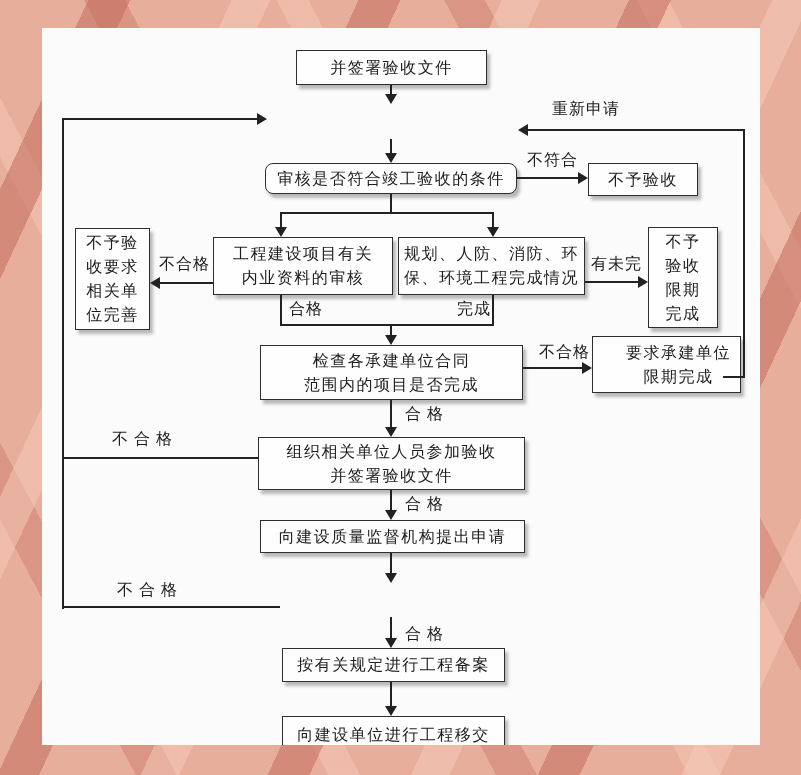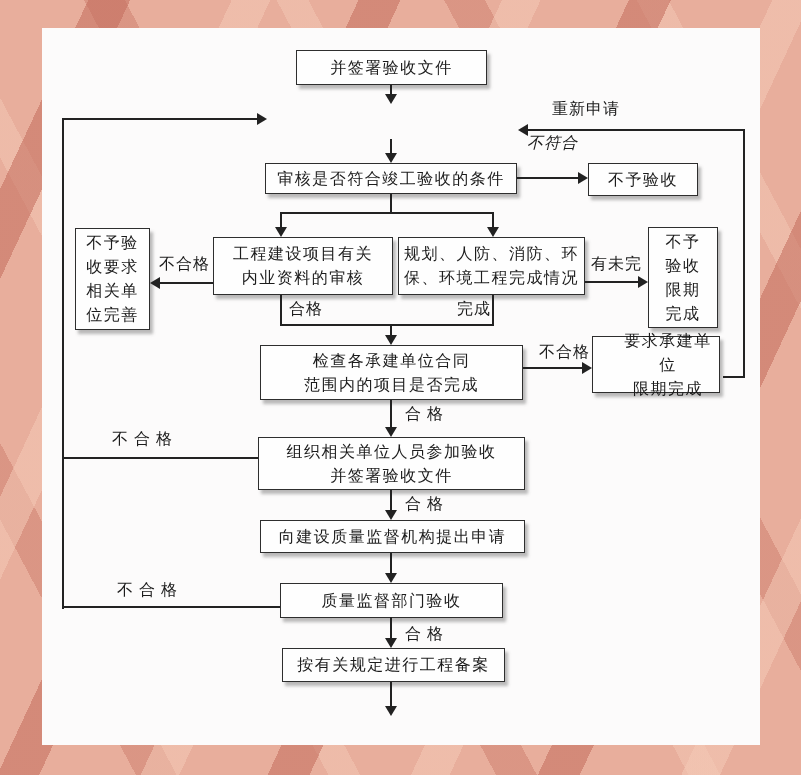--- a/index.html
+++ b/index.html
@@ -41,43 +41,43 @@
   .arr.down{border-left:6px solid transparent;border-right:6px solid transparent;border-top:10px solid #222;}
   .arr.right{border-top:6px solid transparent;border-bottom:6px solid transparent;border-left:10px solid #222;}
   .arr.left{border-top:6px solid transparent;border-bottom:6px solid transparent;border-right:10px solid #222;}
 </style>
 </head>
 <body>
 
 <div class="panel">
 
   <div class="node" style="left:254px;top:22px;width:191px;height:35px;">并签署验收文件</div>
-  <div class="node" style="left:223px;top:135px;width:252px;height:31px;">审核是否符合竣工验收的条件</div>
+  <div class="node" style="left:223px;top:135px;width:252px;height:31px;border-radius:8px;">审核是否符合竣工验收的条件</div>
   <div class="node" style="left:546px;top:135px;width:110px;height:33px;">不予验收</div>
   <div class="node" style="left:33px;top:200px;width:75px;height:102px;">不予验
 收要求
 相关单
 位完善</div>
   <div class="node" style="left:171px;top:209px;width:180px;height:58px;">工程建设项目有关
 内业资料的审核</div>
   <div class="node" style="left:356px;top:209px;width:187px;height:58px;">规划、人防、消防、环
 保、环境工程完成情况</div>
   <div class="node" style="left:606px;top:199px;width:70px;height:101px;">不予
 验收
 限期
 完成</div>
   <div class="node" style="left:218px;top:317px;width:263px;height:55px;">检查各承建单位合同
 范围内的项目是否完成</div>
-  <div class="node" style="left:550px;top:308px;width:128px;height:57px;padding-left:24px;">要求承建单位
+  <div class="node" style="left:550px;top:308px;width:149px;height:57px;padding-left:24px;">要求承建单位
 限期完成</div>
   <div class="node" style="left:216px;top:409px;width:267px;height:53px;">组织相关单位人员参加验收
 并签署验收文件</div>
   <div class="node" style="left:218px;top:492px;width:265px;height:33px;">向建设质量监督机构提出申请</div>
-  <div class="node" style="left:238px;top:555px;width:223px;height:35px;">质量监督部门验收</div>
   <div class="node" style="left:240px;top:620px;width:223px;height:34px;">按有关规定进行工程备案</div>
+  <div class="node" style="left:240px;top:688px;width:223px;height:38px;">向建设单位进行工程移交</div>
 
   <div class="vline" style="left:348px;top:57px;height:12px;"></div>
   <div class="arr down" style="left:343px;top:66px;"></div>
   <div class="vline" style="left:348px;top:111px;height:16px;"></div>
   <div class="arr down" style="left:343px;top:125px;"></div>
   <div class="vline" style="left:348px;top:166px;height:18px;"></div>
   <div class="hline" style="left:238px;top:184px;width:214px;"></div>
   <div class="vline" style="left:238px;top:184px;height:17px;"></div>
   <div class="arr down" style="left:233px;top:199px;"></div>
   <div class="vline" style="left:450px;top:184px;height:17px;"></div>
@@ -112,21 +112,21 @@
   <div class="hline" style="left:486px;top:101px;width:217px;"></div>
   <div class="arr left" style="left:476px;top:96px;"></div>
 
   <div class="vline" style="left:20px;top:91px;height:490px;"></div>
   <div class="hline" style="left:20px;top:90px;width:196px;"></div>
   <div class="arr right" style="left:215px;top:85px;"></div>
   <div class="hline" style="left:20px;top:429px;width:196px;"></div>
   <div class="hline" style="left:20px;top:578px;width:218px;"></div>
 
   <div class="elabel" style="left:510px;top:73px;">重新申请</div>
-  <div class="elabel" style="left:485px;top:107px;font-style:italic;">不符合</div>
+  <div class="elabel" style="left:485px;top:124px;">不符合</div>
   <div class="elabel" style="left:117px;top:228px;">不合格</div>
   <div class="elabel" style="left:549px;top:228px;">有未完</div>
   <div class="elabel" style="left:247px;top:273px;">合格</div>
   <div class="elabel" style="left:415px;top:273px;">完成</div>
   <div class="elabel" style="left:497px;top:316px;">不合格</div>
   <div class="elabel" style="left:363px;top:378px;">合 格</div>
   <div class="elabel" style="left:70px;top:403px;">不 合 格</div>
   <div class="elabel" style="left:363px;top:468px;">合 格</div>
   <div class="elabel" style="left:75px;top:554px;">不 合 格</div>
   <div class="elabel" style="left:363px;top:598px;">合 格</div>

